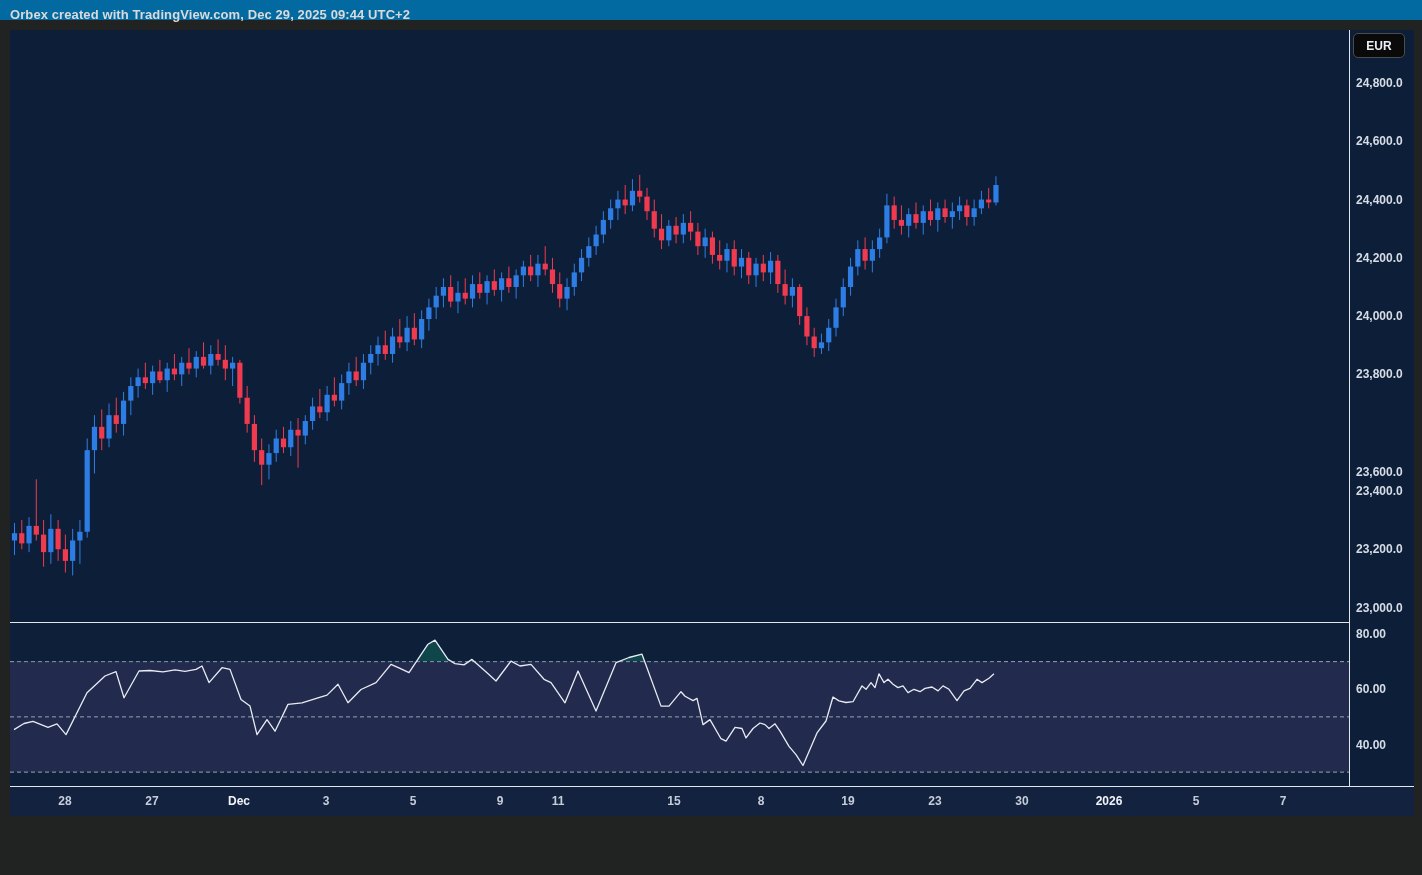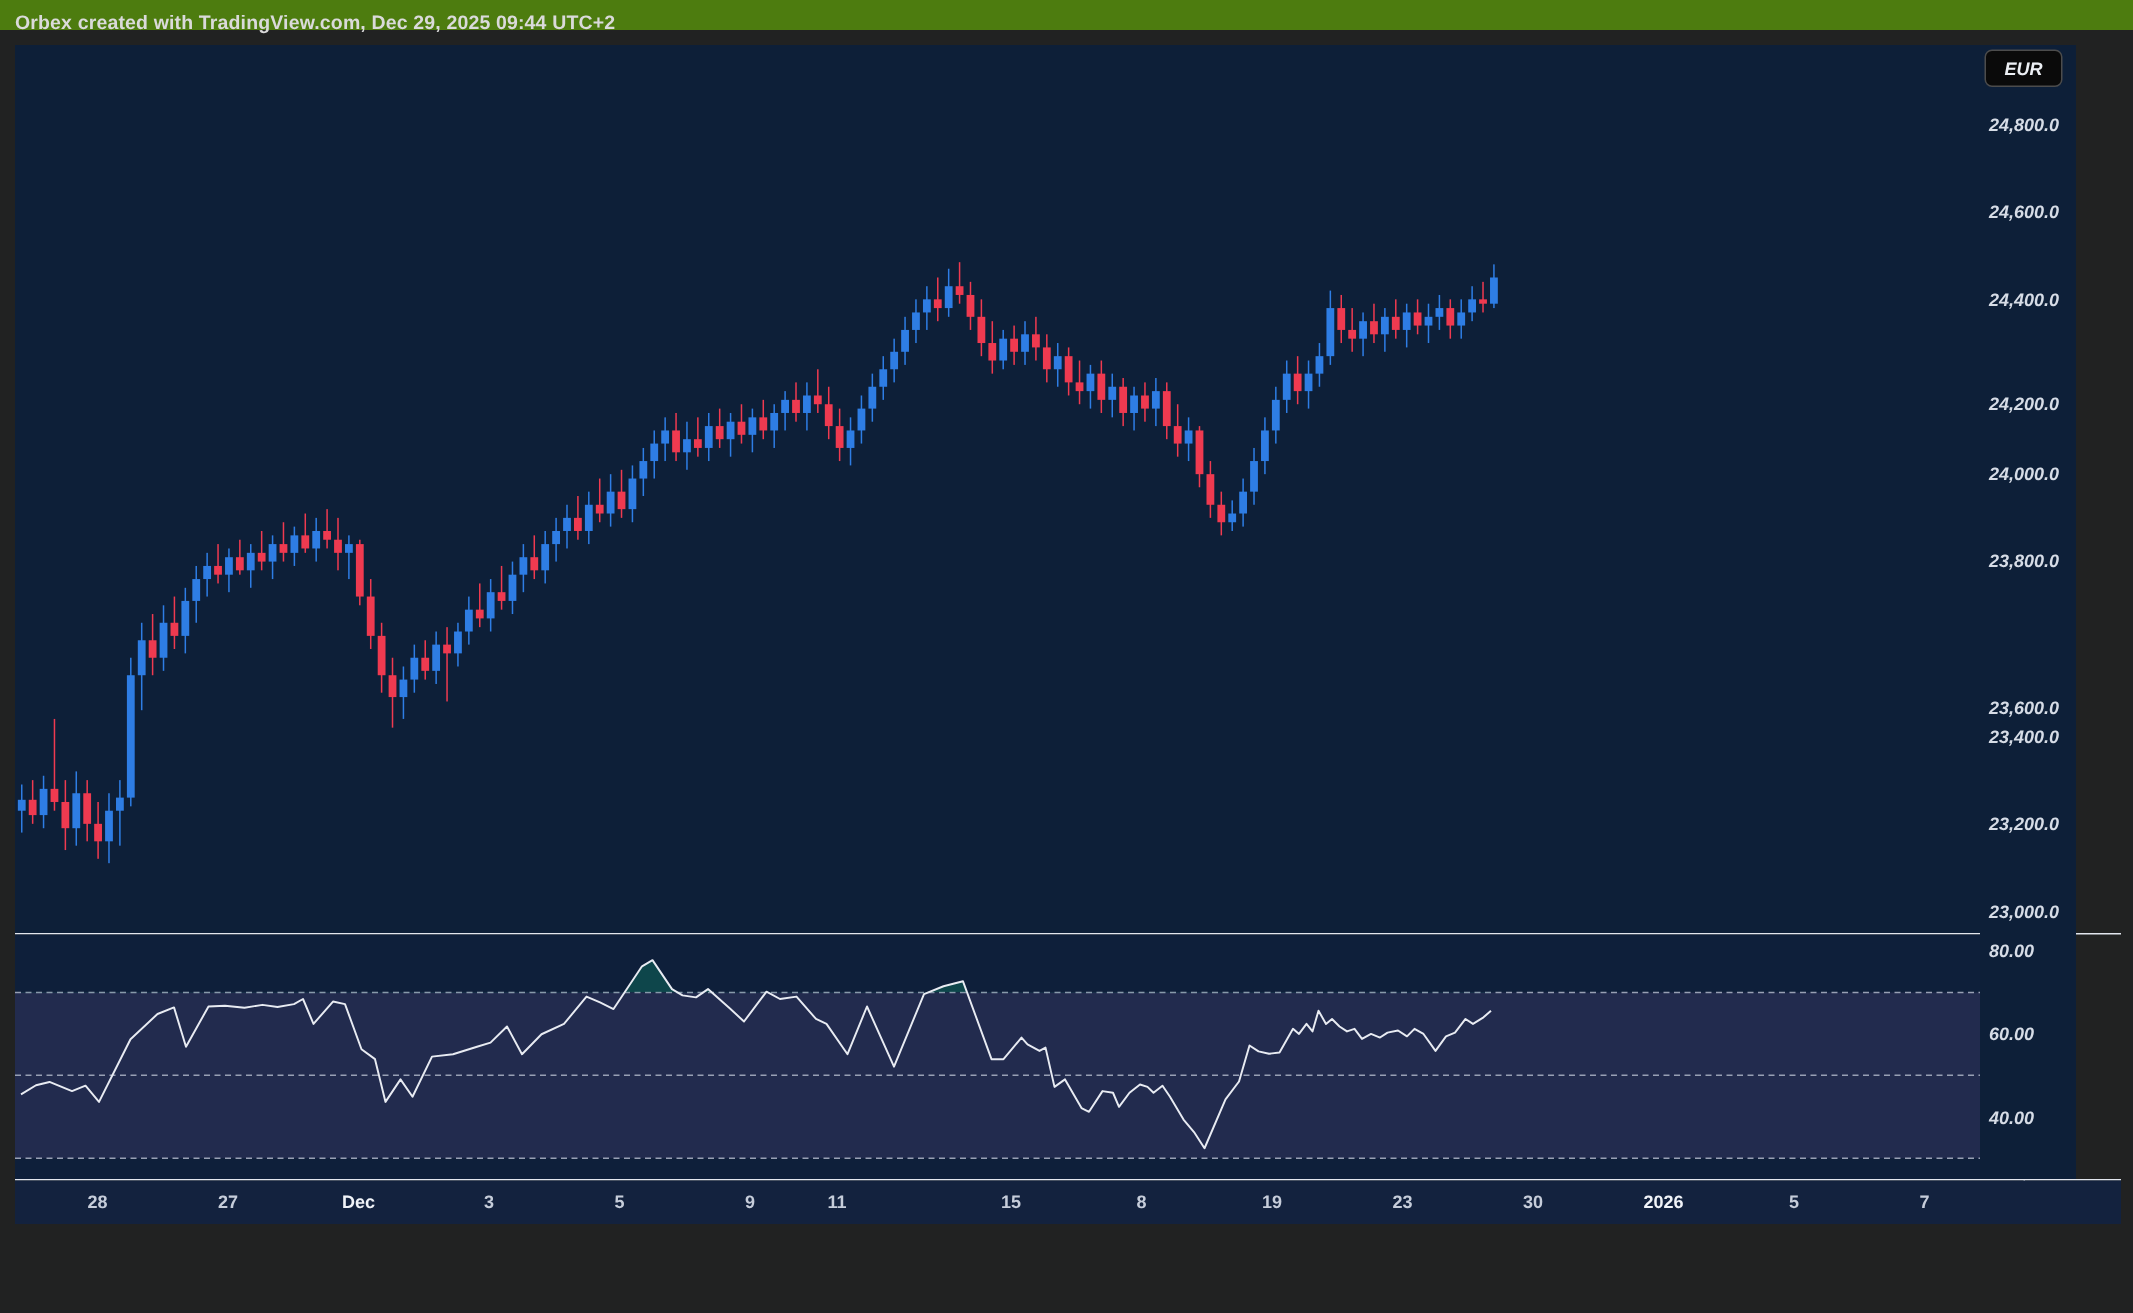--- a/index.html
+++ b/index.html
@@ -1,28 +1,28 @@
 <!DOCTYPE html>
 <html><head>
 <meta charset="utf-8">
 <style>
   html,body{margin:0;padding:0;background:#212222;width:1422px;height:875px;overflow:hidden;
     font-family:"Liberation Sans","DejaVu Sans",sans-serif;}
   #root{position:absolute;left:0;top:0;width:1422px;height:875px;background:#212222;}
   
-  #titlebar{position:absolute;left:0;top:0;width:1422px;height:20px;background:#4d7c0f;}
+  #titlebar{position:absolute;left:0;top:0;width:1422px;height:20px;background:#0369a1;}
   #titlebar .txt{position:absolute;left:10px;top:7px;font-size:13px;font-weight:700;color:#dadada;letter-spacing:.1px;}
   
   #main-pane{position:absolute;left:10px;top:30px;width:1339px;height:592px;background:#0d1f38;}
   #rsi-pane{position:absolute;left:10px;top:623px;width:1339px;height:163px;background:#0e1f3a;overflow:hidden;}
   #sep-top{position:absolute;left:10px;top:622px;width:1404px;height:1px;background:#e2e6ee;}
   #sep-bottom{position:absolute;left:10px;top:786px;width:1404px;height:1px;background:#e2e6ee;}
   #axis-vline{position:absolute;left:1349px;top:30px;width:1px;height:786px;background:#e2e6ee;}
   
-  #price-axis{position:absolute;left:1320px;top:30px;width:64px;height:756px;background:#0d1f38;font-style:italic;}
+  #price-axis{position:absolute;left:1350px;top:30px;width:64px;height:756px;background:#0d1f38;}
   .pa-label{position:absolute;left:6px;transform:translateY(-50%);font-size:12px;font-weight:700;color:#d6dce6;white-space:nowrap;}
   #eur-badge{position:absolute;left:3px;top:3px;width:50px;height:23px;background:#0a0a0a;border:1px solid #4c4c4c;
     border-radius:5px;color:#eceff4;font-size:12px;font-weight:700;display:flex;align-items:center;justify-content:center;}
   
   #time-axis{position:absolute;left:10px;top:787px;width:1404px;height:29px;background:#13223e;}
   .ta-label{position:absolute;top:7px;transform:translateX(-50%);font-size:12px;font-weight:700;color:#c6cdda;}
   .ta-label.bold{color:#f0f3f8;}
   
   #bottombar{position:absolute;left:0;top:816px;width:1422px;height:59px;background:#212223;}
   #tv-logo{position:absolute;left:18px;top:14px;display:flex;align-items:center;gap:10px;cursor:pointer;}
@@ -332,21 +332,21 @@
   </div>
 
   <div id="sep-bottom"></div>
   <div id="axis-vline"></div>
 
   <div id="price-axis">
     <div id="eur-badge">EUR</div>
   <span class="pa-label" style="top: 53px;">24,800.0</span>
       <span class="pa-label" style="top: 111.278px;">24,600.0</span>
       <span class="pa-label" style="top: 169.556px;">24,400.0</span>
-      <span class="pa-label" style="top: 227.833px; margin-top: 11px;">24,200.0</span>
+      <span class="pa-label" style="top: 227.833px;">24,200.0</span>
       <span class="pa-label" style="top: 286.111px;">24,000.0</span>
       <span class="pa-label" style="top: 344.389px;">23,800.0</span>
       <span class="pa-label" style="top: 402.667px; margin-top: 39px;">23,600.0</span>
       <span class="pa-label" style="top: 460.944px;">23,400.0</span>
       <span class="pa-label" style="top: 519.222px;">23,200.0</span>
       <span class="pa-label" style="top: 577.5px; text-align: center;">23,000.0</span>
       <span class="pa-label" style="top: 604px;">80.00</span>
       <span class="pa-label" style="top: 659.25px;">60.00</span>
       <span class="pa-label" style="top: 714.5px;">40.00</span>
     </div>

